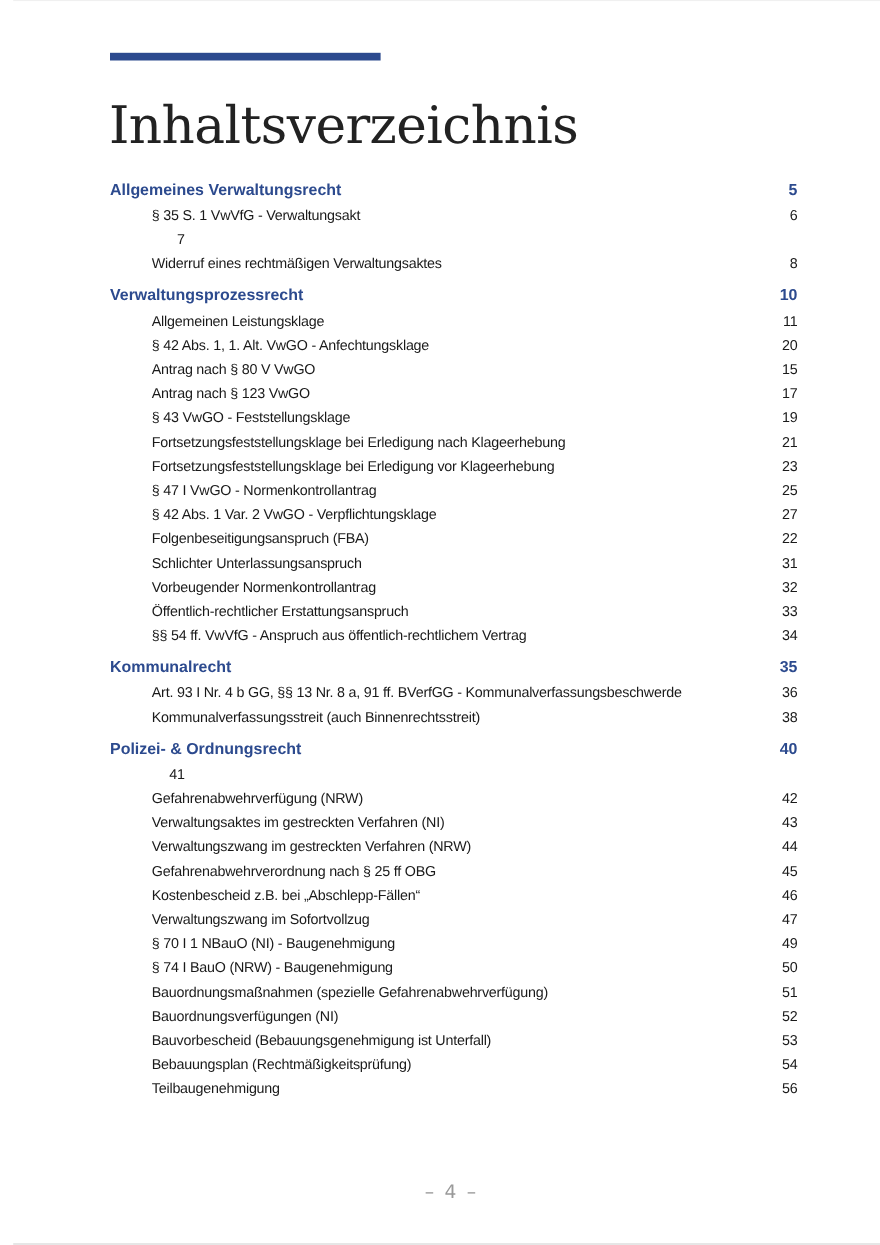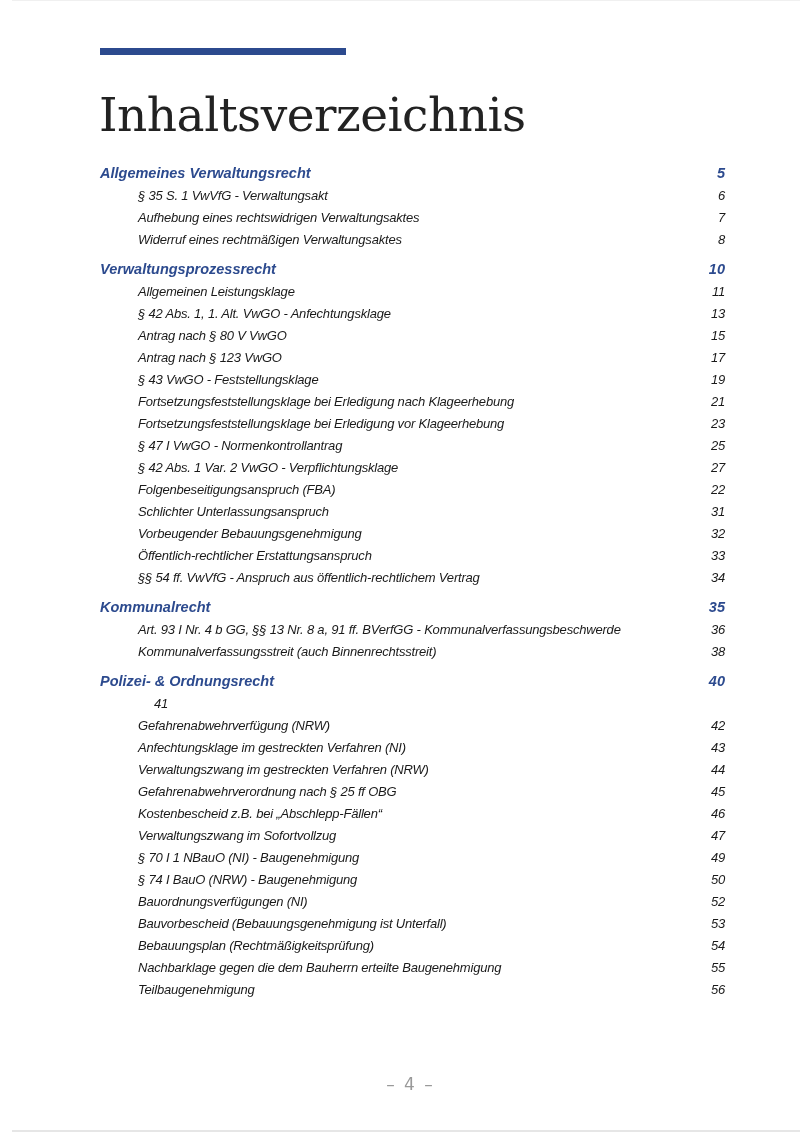--- a/index.html
+++ b/index.html
@@ -15,21 +15,21 @@
     position: absolute; left: 88px; top: 47px; width: 246px; height: 7px;
     background: #2c4a8e;
   }
   .title {
     position: absolute; left: 87px; top: 84px;
     font-family: "DejaVu Serif", serif;
     font-size: 47px; line-height: 60px; color: #222222;
     letter-spacing: -0.5px; margin: 0; font-weight: normal;
   }
   .toc { position: absolute; left: 88px; top: 160px; width: 625px; }
-  .section { margin: 0; font-style: italic; }
+  .section { margin: 0; }
   .row {
     display: flex; justify-content: space-between; align-items: baseline;
     font-family: "Liberation Sans", sans-serif;
   }
   .row.head {
     height: 24px; line-height: 24px; margin-top: 6px;
     font-size: 14.5px; font-weight: bold; color: #2c4a8e;
   }
   .section:first-child .row.head { margin-top: 0; }
   .row.entry {
@@ -54,40 +54,39 @@
       <div class="section">
         <div class="row head">
           <span>Allgemeines Verwaltungsrecht</span>
           <span class="num">5</span>
         </div>
         <div class="row entry">
           <span>§ 35 S. 1 VwVfG - Verwaltungsakt</span>
           <span class="num">6</span>
         </div>
         <div class="row entry">
-          <span>Aufhebung eines rechtswidrigen Verwaltungsaktes</span>
           <span class="num">7</span>
         </div>
         <div class="row entry">
           <span>Widerruf eines rechtmäßigen Verwaltungsaktes</span>
           <span class="num">8</span>
         </div>
       </div>
       <div class="section">
         <div class="row head">
           <span>Verwaltungsprozessrecht</span>
           <span class="num">10</span>
         </div>
         <div class="row entry">
           <span>Allgemeinen Leistungsklage</span>
           <span class="num">11</span>
         </div>
         <div class="row entry">
           <span>§ 42 Abs. 1, 1. Alt. VwGO - Anfechtungsklage</span>
-          <span class="num">13</span>
+          <span class="num">20</span>
         </div>
         <div class="row entry">
           <span>Antrag nach § 80 V VwGO</span>
           <span class="num">15</span>
         </div>
         <div class="row entry">
           <span>Antrag nach § 123 VwGO</span>
           <span class="num">17</span>
         </div>
         <div class="row entry">
@@ -112,21 +111,21 @@
         </div>
         <div class="row entry">
           <span>Folgenbeseitigungsanspruch (FBA)</span>
           <span class="num">22</span>
         </div>
         <div class="row entry">
           <span>Schlichter Unterlassungsanspruch</span>
           <span class="num">31</span>
         </div>
         <div class="row entry">
-          <span>Vorbeugender Bebauungsgenehmigung</span>
+          <span>Vorbeugender Normenkontrollantrag</span>
           <span class="num">32</span>
         </div>
         <div class="row entry">
           <span>Öffentlich-rechtlicher Erstattungsanspruch</span>
           <span class="num">33</span>
         </div>
         <div class="row entry">
           <span>§§ 54 ff. VwVfG - Anspruch aus öffentlich-rechtlichem Vertrag</span>
           <span class="num">34</span>
         </div>
@@ -151,21 +150,21 @@
           <span class="num">40</span>
         </div>
         <div class="row entry">
           <span class="num">41</span>
         </div>
         <div class="row entry">
           <span>Gefahrenabwehrverfügung (NRW)</span>
           <span class="num">42</span>
         </div>
         <div class="row entry">
-          <span>Anfechtungsklage im gestreckten Verfahren (NI)</span>
+          <span>Verwaltungsaktes im gestreckten Verfahren (NI)</span>
           <span class="num">43</span>
         </div>
         <div class="row entry">
           <span>Verwaltungszwang im gestreckten Verfahren (NRW)</span>
           <span class="num">44</span>
         </div>
         <div class="row entry">
           <span>Gefahrenabwehrverordnung nach § 25 ff OBG</span>
           <span class="num">45</span>
         </div>
@@ -181,36 +180,36 @@
       <div class="section">
         <div class="row entry">
           <span>§ 70 I 1 NBauO (NI) - Baugenehmigung</span>
           <span class="num">49</span>
         </div>
         <div class="row entry">
           <span>§ 74 I BauO (NRW) - Baugenehmigung</span>
           <span class="num">50</span>
         </div>
         <div class="row entry">
+          <span>Bauordnungsmaßnahmen (spezielle Gefahrenabwehrverfügung)</span>
+          <span class="num">51</span>
+        </div>
+        <div class="row entry">
           <span>Bauordnungsverfügungen (NI)</span>
           <span class="num">52</span>
         </div>
         <div class="row entry">
           <span>Bauvorbescheid (Bebauungsgenehmigung ist Unterfall)</span>
           <span class="num">53</span>
         </div>
         <div class="row entry">
           <span>Bebauungsplan (Rechtmäßigkeitsprüfung)</span>
           <span class="num">54</span>
         </div>
         <div class="row entry">
-          <span>Nachbarklage gegen die dem Bauherrn erteilte Baugenehmigung</span>
-          <span class="num">55</span>
-        </div>
-        <div class="row entry">
           <span>Teilbaugenehmigung</span>
           <span class="num">56</span>
         </div>
       </div>
     </div>
 
   <div class="footer">– 4 –</div>
 </div>
 
 </body></html>

